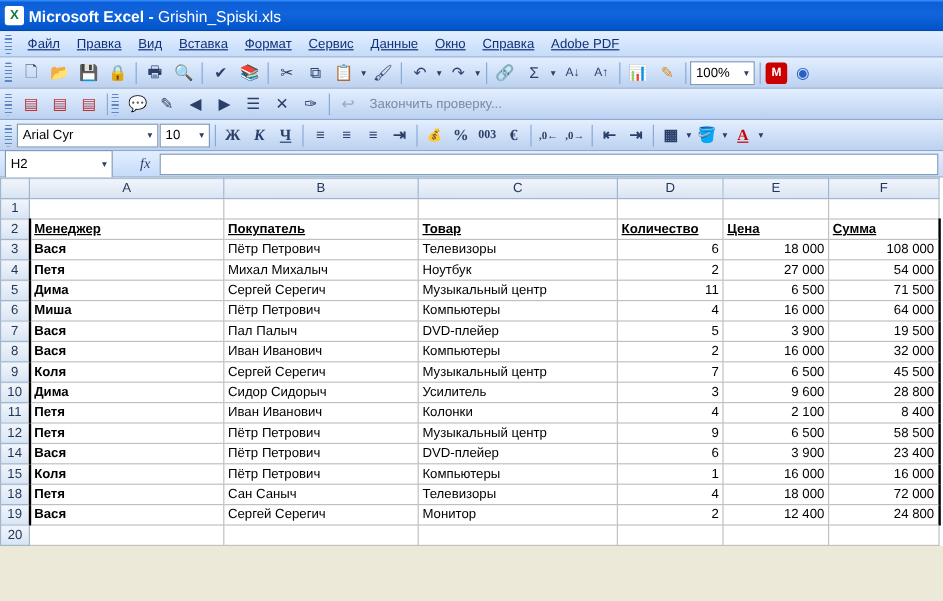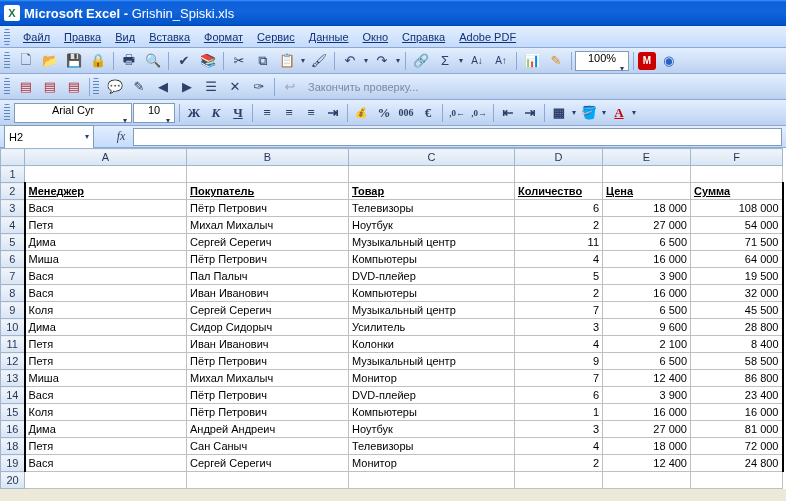--- a/index.html
+++ b/index.html
@@ -20,21 +20,21 @@
 .toolbar { height: 26px; background: linear-gradient(to bottom, #e3efff 0%, #bcd1f0 100%); display: flex; align-items: center; padding: 0 4px; border-bottom: 1px solid #8ba9d8; }
 .toolbar .grip { width: 6px; height: 18px; background: repeating-linear-gradient(to bottom, #5d87c2 0 1px, transparent 1px 3px); margin-right: 4px; border-radius: 2px; }
 .tbtn { width: 22px; height: 22px; display: flex; align-items: center; justify-content: center; font-size: 13px; color: #2b3f68; border-radius: 3px; margin: 0 1px; cursor: default; }
 .tdrop { width: 8px; font-size: 8px; color: #2b3f68; display: flex; align-items: center; justify-content: center; }
 .tsep { width: 1px; height: 18px; background: #8ba9d8; margin: 0 3px; }
 
 
 .toolbar3-text { color: #7d8aa5; margin-left: 6px; font-size: 11px; }
 
 
-.fontbox { height: 20px; background: #fff; border: 1px solid #7f9db9; display: flex; align-items: center; padding: 0 4px; margin-right: 1px; font-size: 11px; flex-direction: column; }
+.fontbox { height: 20px; background: #fff; border: 1px solid #7f9db9; display: flex; align-items: center; padding: 0 4px; margin-right: 1px; font-size: 11px; }
 .fontbox .caret { margin-left: auto; font-size: 8px; color: #2b3f68; padding-left: 4px; }
 
 .fmtbtn { width: 22px; height: 22px; display: flex; align-items: center; justify-content: center; font-family: "Times New Roman", serif; font-size: 13px; font-weight: bold; color: #2b3f68; border-radius: 3px; cursor: default; }
 
 
 .formulabar { height: 22px; background: linear-gradient(to bottom, #e3efff 0%, #c5dbfa 100%); display: flex; align-items: center; padding: 0 4px; border-bottom: 1px solid #8ba9d8; }
 .namebox { width: 90px; height: 24px; background: #fff; border: 1px solid #7f9db9; display: flex; align-items: center; padding: 0 4px; font-size: 11px; }
 .namebox .caret { margin-left: auto; font-size: 8px; color: #2b3f68; }
 .fxarea { display: flex; align-items: center; flex: 1; margin-left: 17px; }
 .fxbtn { width: 20px; height: 18px; display: flex; align-items: center; justify-content: center; font-style: italic; font-family: "Times New Roman", serif; color: #2b3f68; font-size: 12px; }
@@ -44,21 +44,21 @@
 .grid-wrap { position: relative; background: #fff; }
 table.grid { border-collapse: collapse; table-layout: fixed; }
 table.grid th, table.grid td { border: 1px solid #c0c0c0; height: 17px; padding: 0 3px; font-size: 11px; font-family: Arial, sans-serif; vertical-align: middle; overflow: hidden; white-space: nowrap; }
 table.grid th { background: linear-gradient(to bottom, #f1f5fb 0%, #d9e4f3 100%); text-align: center; font-weight: normal; color: #1f3557; border: 1px solid #9eb6ce; }
 .corner { background: linear-gradient(to bottom, #f1f5fb 0%, #d9e4f3 100%); border: 1px solid #9eb6ce; }
 .rowhdr { background: linear-gradient(to bottom, #f1f5fb 0%, #d9e4f3 100%); text-align: center; color: #1f3557; border: 1px solid #9eb6ce !important; font-weight: normal; }
 
 
 .hdr-row td { font-weight: bold; }
 .data-block-top td { border-top: 2px solid #000; text-decoration: underline; }
-.data-block-left { border-left: 2px solid #000 !important; }
+.data-block-left { border-left: 2px solid #000 !important; font-weight: bold; }
 .data-block-right { border-right: 2px solid #000 !important; }
 .num { text-align: right; }
 
 .col-row { width: 24px; }
 .col-A { width: 162px; }
 .col-B { width: 162px; }
 .col-C { width: 166px; }
 .col-D { width: 88px; }
 .col-E { width: 88px; }
 .col-F { width: 92px; }
@@ -164,21 +164,21 @@
   <div class="fmtbtn" style="font-style:italic;">К</div>
   <div class="fmtbtn" style="text-decoration:underline;">Ч</div>
   <div class="tsep"></div>
   <div class="fmtbtn">≡</div>
   <div class="fmtbtn">≡</div>
   <div class="fmtbtn">≡</div>
   <div class="fmtbtn">⇥</div>
   <div class="tsep"></div>
   <div class="fmtbtn" style="font-family:Tahoma;font-size:10px;">💰</div>
   <div class="fmtbtn" style="font-family:Tahoma;">%</div>
-  <div class="fmtbtn" style="font-size:10px;">006</div>
+  <div class="fmtbtn" style="font-size:10px;">003</div>
   <div class="fmtbtn">€</div>
   <div class="tsep"></div>
   <div class="fmtbtn" style="font-size:9px;">,0←</div>
   <div class="fmtbtn" style="font-size:9px;">,0→</div>
   <div class="tsep"></div>
   <div class="fmtbtn">⇤</div>
   <div class="fmtbtn">⇥</div>
   <div class="tsep"></div>
   <div class="fmtbtn">▦</div>
     <div class="tdrop">▾</div>
@@ -324,54 +324,36 @@
         <tr>
           <th class="rowhdr">12</th>
           <td class="data-block-left">Петя</td>
           <td>Пётр Петрович</td>
           <td>Музыкальный центр</td>
           <td class="num">9</td>
           <td class="num">6 500</td>
           <td class="num data-block-right">58 500</td>
         </tr>
         <tr>
-          <th class="rowhdr">13</th>
-          <td class="data-block-left">Миша</td>
-          <td>Михал Михалыч</td>
-          <td>Монитор</td>
-          <td class="num">7</td>
-          <td class="num">12 400</td>
-          <td class="num data-block-right">86 800</td>
-        </tr>
-        <tr>
           <th class="rowhdr">14</th>
           <td class="data-block-left">Вася</td>
           <td>Пётр Петрович</td>
           <td>DVD-плейер</td>
           <td class="num">6</td>
           <td class="num">3 900</td>
           <td class="num data-block-right">23 400</td>
         </tr>
         <tr>
           <th class="rowhdr">15</th>
           <td class="data-block-left">Коля</td>
           <td>Пётр Петрович</td>
           <td>Компьютеры</td>
           <td class="num">1</td>
           <td class="num">16 000</td>
           <td class="num data-block-right">16 000</td>
-        </tr>
-        <tr>
-          <th class="rowhdr">16</th>
-          <td class="data-block-left">Дима</td>
-          <td>Андрей Андреич</td>
-          <td>Ноутбук</td>
-          <td class="num">3</td>
-          <td class="num">27 000</td>
-          <td class="num data-block-right">81 000</td>
         </tr>
         <tr>
           <th class="rowhdr">18</th>
           <td class="data-block-left">Петя</td>
           <td>Сан Саныч</td>
           <td>Телевизоры</td>
           <td class="num">4</td>
           <td class="num">18 000</td>
           <td class="num data-block-right">72 000</td>
         </tr>

